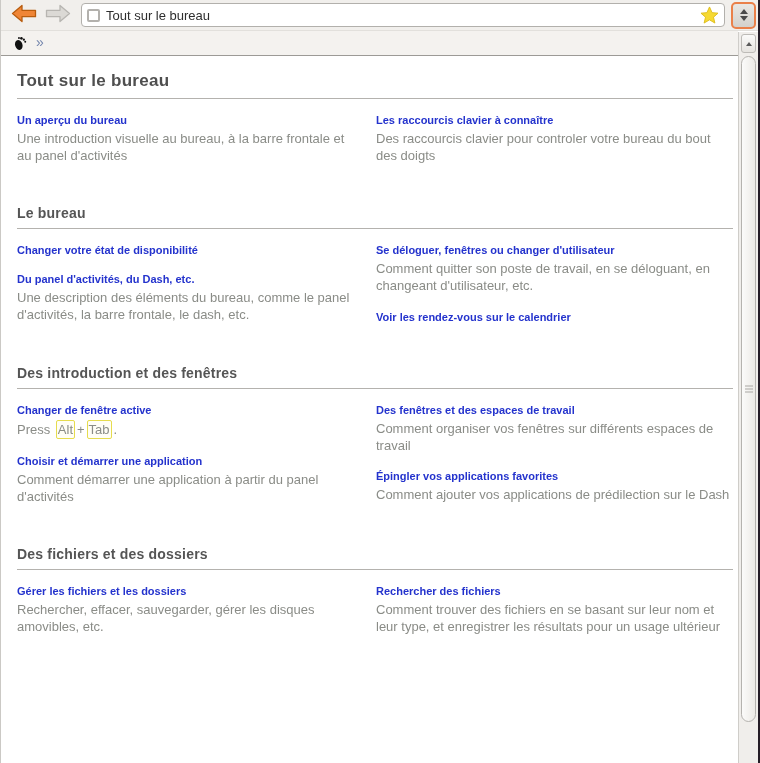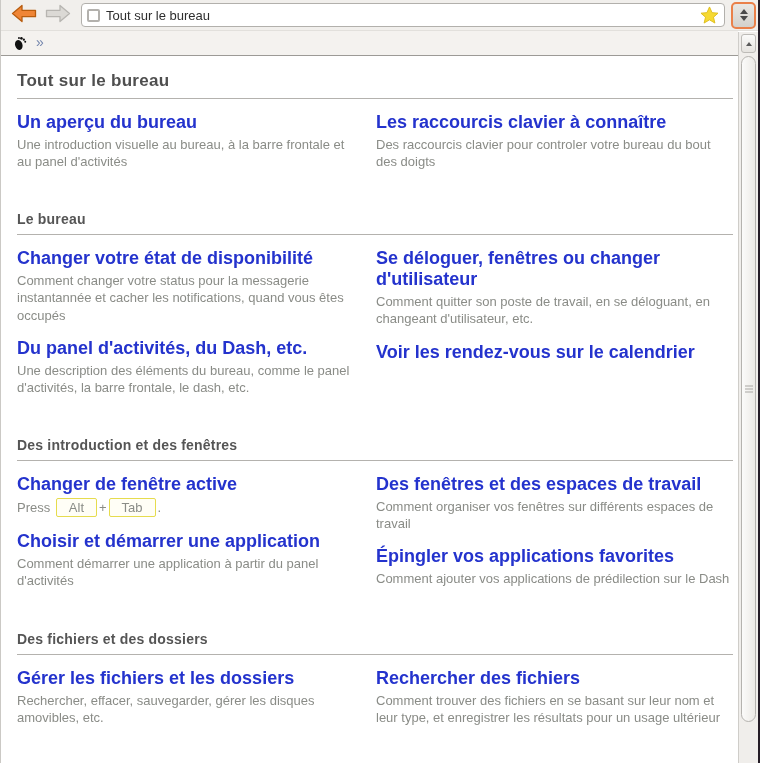--- a/index.html
+++ b/index.html
@@ -92,36 +92,36 @@
   .columns {
     display:grid;
     grid-template-columns:341px 1fr;
     column-gap:18px;
     align-items:start;
   }
   .topic { margin-bottom:14px; }
   .topic-link {
     display:inline-block;
     font-weight:bold;
-    font-size:18px;
+    font-size:11px;
     color:#2433cd;
     text-decoration:none;
     cursor:pointer;
   }
   .topic-desc {
     color:#8a8c87;
     margin-top:3px;
     line-height:1.32;
   }
   .kbd {
     display:inline-block;
     border:1px solid #e6dc4e;
     background:#fffef6;
     border-radius:2px;
-    padding:0 12px;
+    padding:0 1px;
     margin:0 2px;
     color:#8a8c87;
   }
   
   .scrollbar {
     position:absolute;
     top:32px; right:2px; bottom:0;
     width:20px;
     background:#f0eeeb;
     border-left:1px solid #cfcdc9;
@@ -214,21 +214,21 @@
           <div class="topic"><a class="topic-link">Un aperçu du bureau</a><div class="topic-desc">Une introduction visuelle au bureau, à la barre frontale et au panel d'activités</div></div>
         </div>
         <div class="col">
           <div class="topic"><a class="topic-link">Les raccourcis clavier à connaître</a><div class="topic-desc">Des raccourcis clavier pour controler votre bureau du bout des doigts</div></div>
         </div>
       </div>
       <div class="section-heading">Le bureau</div>
       <div class="rule"></div>
       <div class="columns">
         <div class="col">
-          <div class="topic"><a class="topic-link">Changer votre état de disponibilité</a><div class="topic-desc">Comment changer votre status pour la messagerie instantannée et cacher les notifications, quand vous êtes occupés</div></div>
+          <div class="topic"><a class="topic-link">Changer votre état de disponibilité</a></div>
           <div class="topic"><a class="topic-link">Du panel d'activités, du Dash, etc.</a><div class="topic-desc">Une description des éléments du bureau, comme le panel d'activités, la barre frontale, le dash, etc.</div></div>
         </div>
         <div class="col">
           <div class="topic"><a class="topic-link">Se déloguer, fenêtres ou changer d'utilisateur</a><div class="topic-desc">Comment quitter son poste de travail, en se déloguant, en changeant d'utilisateur, etc.</div></div>
           <div class="topic"><a class="topic-link">Voir les rendez-vous sur le calendrier</a></div>
         </div>
       </div>
       <div class="section-heading">Des introduction et des fenêtres</div>
       <div class="rule"></div>
       <div class="columns">

